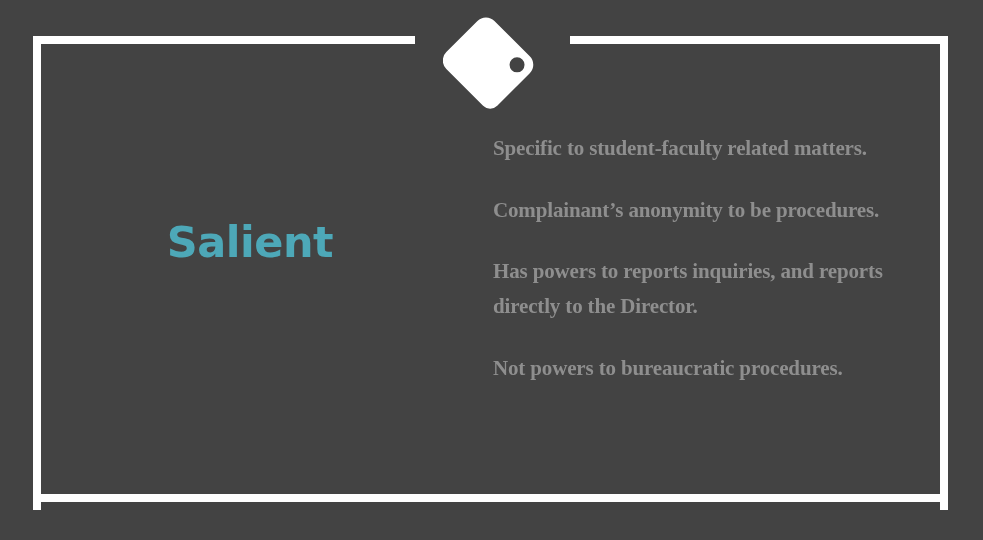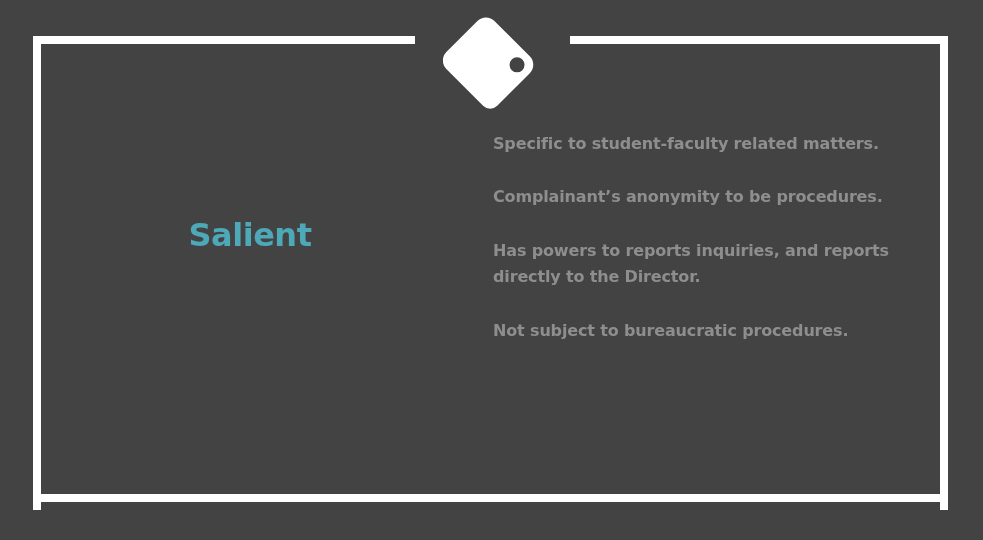--- a/index.html
+++ b/index.html
@@ -40,41 +40,42 @@
   
   .heading-col {
     position: absolute;
     left: 60px;
     top: 215px;
     width: 380px;
     text-align: center;
   }
   .heading-line {
     color: #4da8b8;
-    font-size: 32px;
+    font-size: 43px;
     font-weight: bold;
     line-height: 1.28;
     letter-spacing: -0.5px;
     white-space: nowrap;
   }
 
   
   .bullets-col {
     position: absolute;
     left: 493px;
     top: 131px;
     width: 430px;
   }
   .bullet-item {
     color: #8e8e8e;
-    font-size: 16px;
+    font-size: 21px;
     font-weight: bold;
     line-height: 1.65;
     letter-spacing: -0.15px;
     margin-bottom: 27px;
+    font-family: Liberation Serif, serif;
   }
   .bullet-item:last-child {
     margin-bottom: 0;
   }
 </style>
 </head>
 <body>
 
 <div class="slide">
 
@@ -100,16 +101,16 @@
   </svg>
 
   <div class="heading-col">
     <div class="heading-line">Salient</div>
   </div>
 
   <div class="bullets-col">
     <div class="bullet-item">Specific to student-faculty related matters.</div>
     <div class="bullet-item">Complainant’s anonymity to be procedures.</div>
     <div class="bullet-item">Has powers to reports inquiries, and reports directly to the Director.</div>
-    <div class="bullet-item">Not subject to bureaucratic procedures.</div>
+    <div class="bullet-item">Not powers to bureaucratic procedures.</div>
   </div>
 
 </div>
 
 </body></html>

